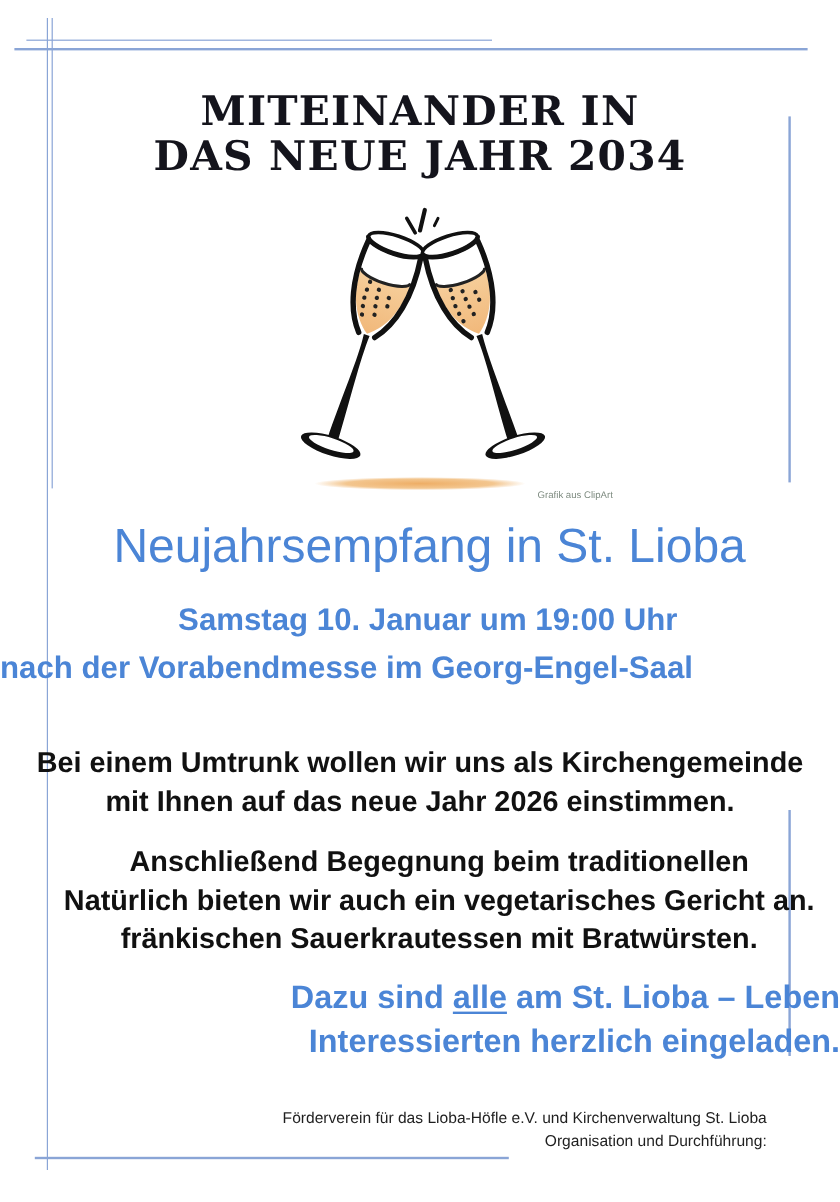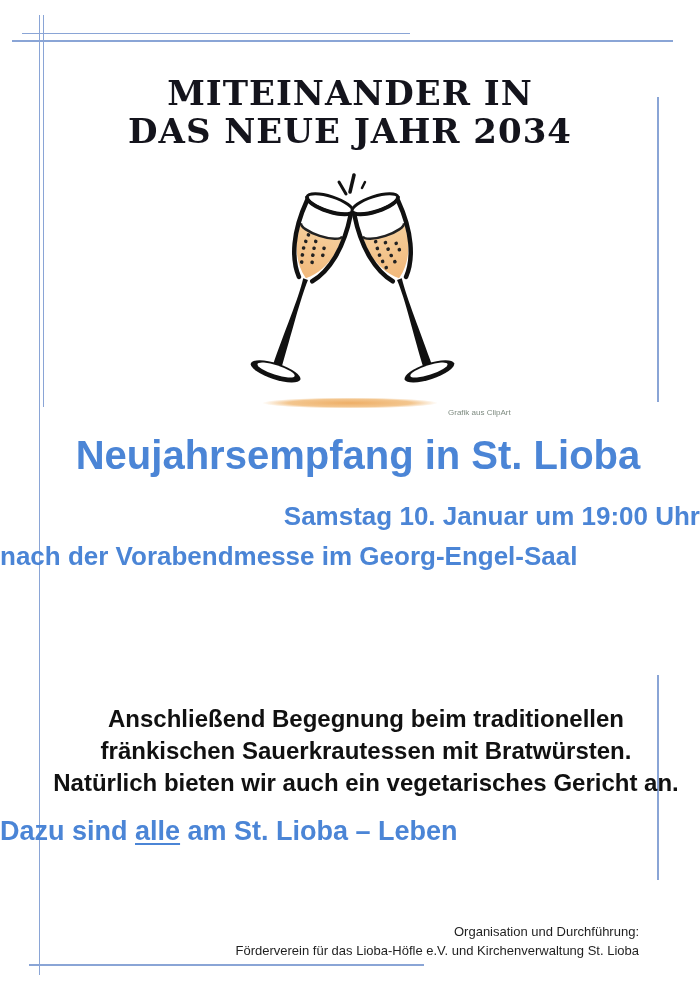--- a/index.html
+++ b/index.html
@@ -15,32 +15,32 @@
   .vright-bottom{left:657px;top:675px;width:2px;height:205px;}
   .hline-bottom{left:29px;top:964px;width:395px;height:2px;}
 
   .title{position:absolute;left:0;right:0;top:74px;text-align:center;
          font-family:"DejaVu Serif",serif;font-weight:bold;font-size:34px;line-height:38px;
          letter-spacing:1px;color:#14141c;}
   .credit{position:absolute;left:448px;top:408px;font-size:8px;color:#7e8b80;}
 
   .blue{color:#4b85d6;}
   .heading{position:absolute;left:0;right:0;top:433px;text-align:center;
-           font-weight:bold;font-size:40px;margin-left:16px;}
-  .subline1{position:absolute;left:0;right:0;top:501px;text-align:right;
+           font-weight:normal;font-size:40px;margin-left:16px;}
+  .subline1{position:absolute;left:0;right:0;top:501px;text-align:center;
             font-weight:bold;font-size:26px;padding-left:13px;}
   .subline2{position:absolute;left:0;right:0;top:541px;
             font-weight:bold;font-size:26px;}
 
   .para{position:absolute;left:0;right:0;text-align:center;font-weight:bold;
         font-size:24px;line-height:33px;color:#111;}
   .para1{top:619px;}
   .para2{top:703px;line-height:32px;padding-left:32px;}
 
-  .invitation{position:absolute;left:0;right:0;top:813px;text-align:left;
+  .invitation{position:absolute;left:0;right:0;top:813px;text-align:right;
               font-weight:bold;font-size:27px;line-height:37px;}
   .invitation .u{text-decoration:underline;text-decoration-thickness:2px;text-underline-offset:3px;}
 
   .footer{position:absolute;right:61px;top:922px;text-align:right;
           font-size:13px;line-height:19px;color:#1f1f1f;}
 
   .clipart{position:absolute;left:235px;top:172px;}
 </style>
 </head>
 <body>
@@ -104,28 +104,33 @@
       <path d="M 104,10 L 111,22" stroke-width="3"></path>
       <path d="M 130,10 L 127,16" stroke-width="2.5"></path>
     </g>
   </svg>
   <div class="credit">Grafik aus ClipArt</div>
 
   <div class="heading blue">Neujahrsempfang in St. Lioba</div>
   <div class="subline1 blue">Samstag 10. Januar um 19:00 Uhr</div>
   <div class="subline2 blue">nach der Vorabendmesse im Georg-Engel-Saal</div>
 
+  <div class="para para1">
+    <div>Bei einem Umtrunk wollen wir uns als Kirchengemeinde</div>
+    <div>mit Ihnen auf das neue Jahr 2026 einstimmen.</div>
+  </div>
   <div class="para para2">
     <div>Anschließend Begegnung beim traditionellen</div>
+    <div>Natürlich bieten wir auch ein vegetarisches Gericht an.</div>
     <div>fränkischen Sauerkrautessen mit Bratwürsten.</div>
-    <div>Natürlich bieten wir auch ein vegetarisches Gericht an.</div>
   </div>
 
   <div class="invitation blue">
     <div><span>Dazu sind </span><span class="u">alle</span><span> am St. Lioba – Leben</span></div>
+    <div>Interessierten herzlich eingeladen.</div>
   </div>
 
   <div class="footer">
+    <div>Förderverein für das Lioba-Höfle e.V. und Kirchenverwaltung St. Lioba</div>
     <div>Organisation und Durchführung:</div>
-    <div>Förderverein für das Lioba-Höfle e.V. und Kirchenverwaltung St. Lioba</div>
   </div>
 
 </div>
 
 </body></html>

